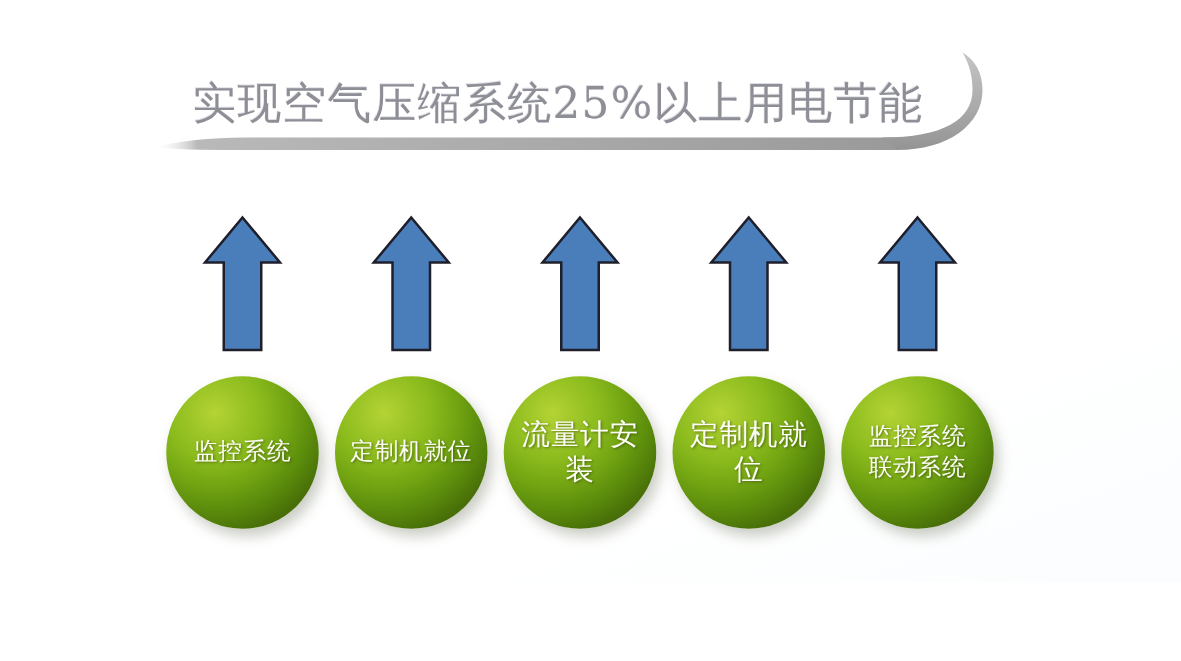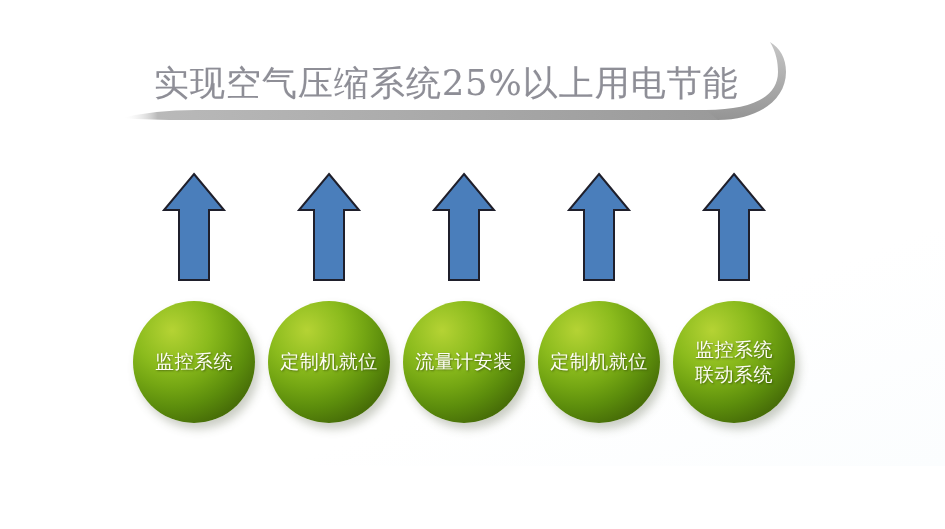--- a/index.html
+++ b/index.html
@@ -88,21 +88,21 @@
     font-family: "DejaVu Serif", "Liberation Serif", serif;
     font-size: 19px;
     font-weight: 400;
     color: #fdfdf5;
     line-height: 1.22;
     letter-spacing: 0.5px;
     text-shadow: 1px 1px 2px rgba(40,55,10,0.55);
     padding: 0 4px;
     white-space: pre-line;
   }
-  .node-label.small { font-size: 19px; }
+  .node-label.small { font-size: 23px; }
   .node-label.two-line { font-size: 19px; line-height: 1.30; }
 </style>
 </head>
 <body>
 
 <div id="slide">
 
   <div class="title-banner">
     <svg class="banner-svg" viewBox="0 0 672 104" xmlns="http://www.w3.org/2000/svg">
       <defs>

